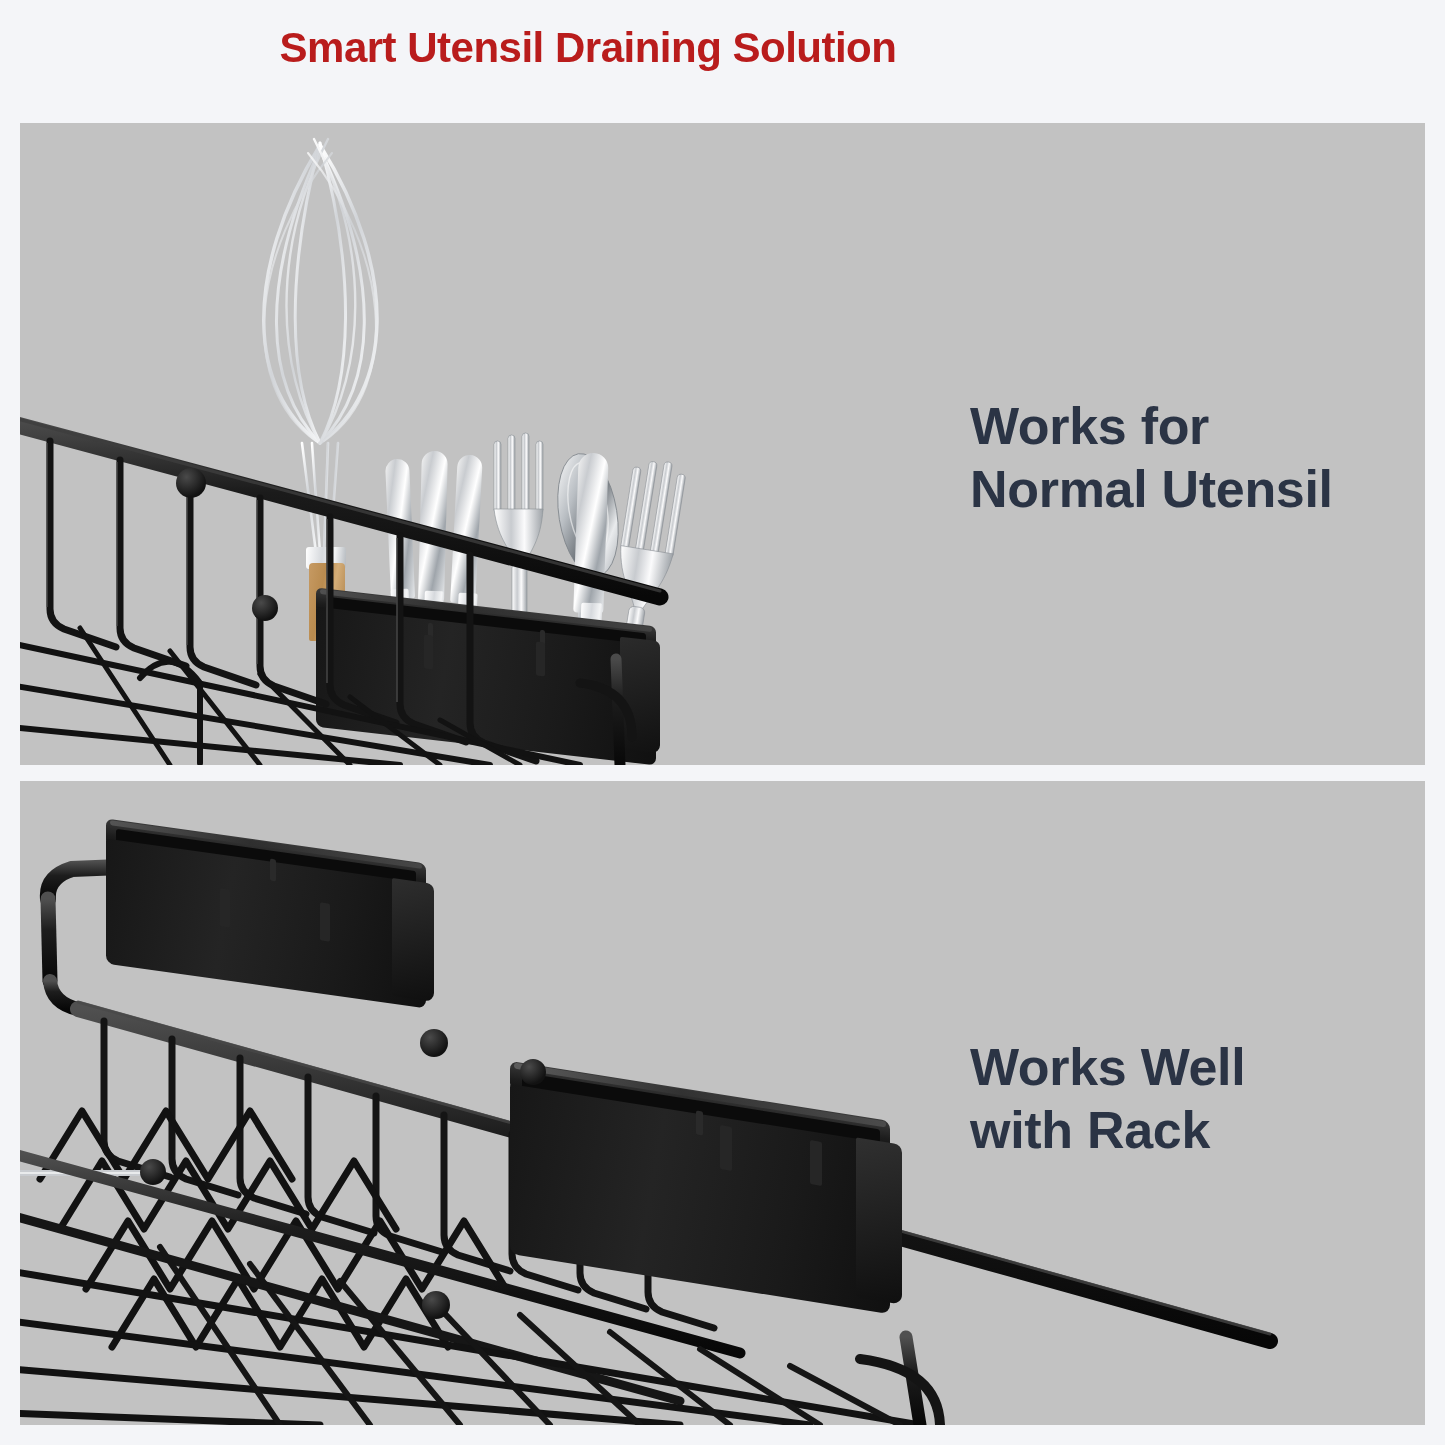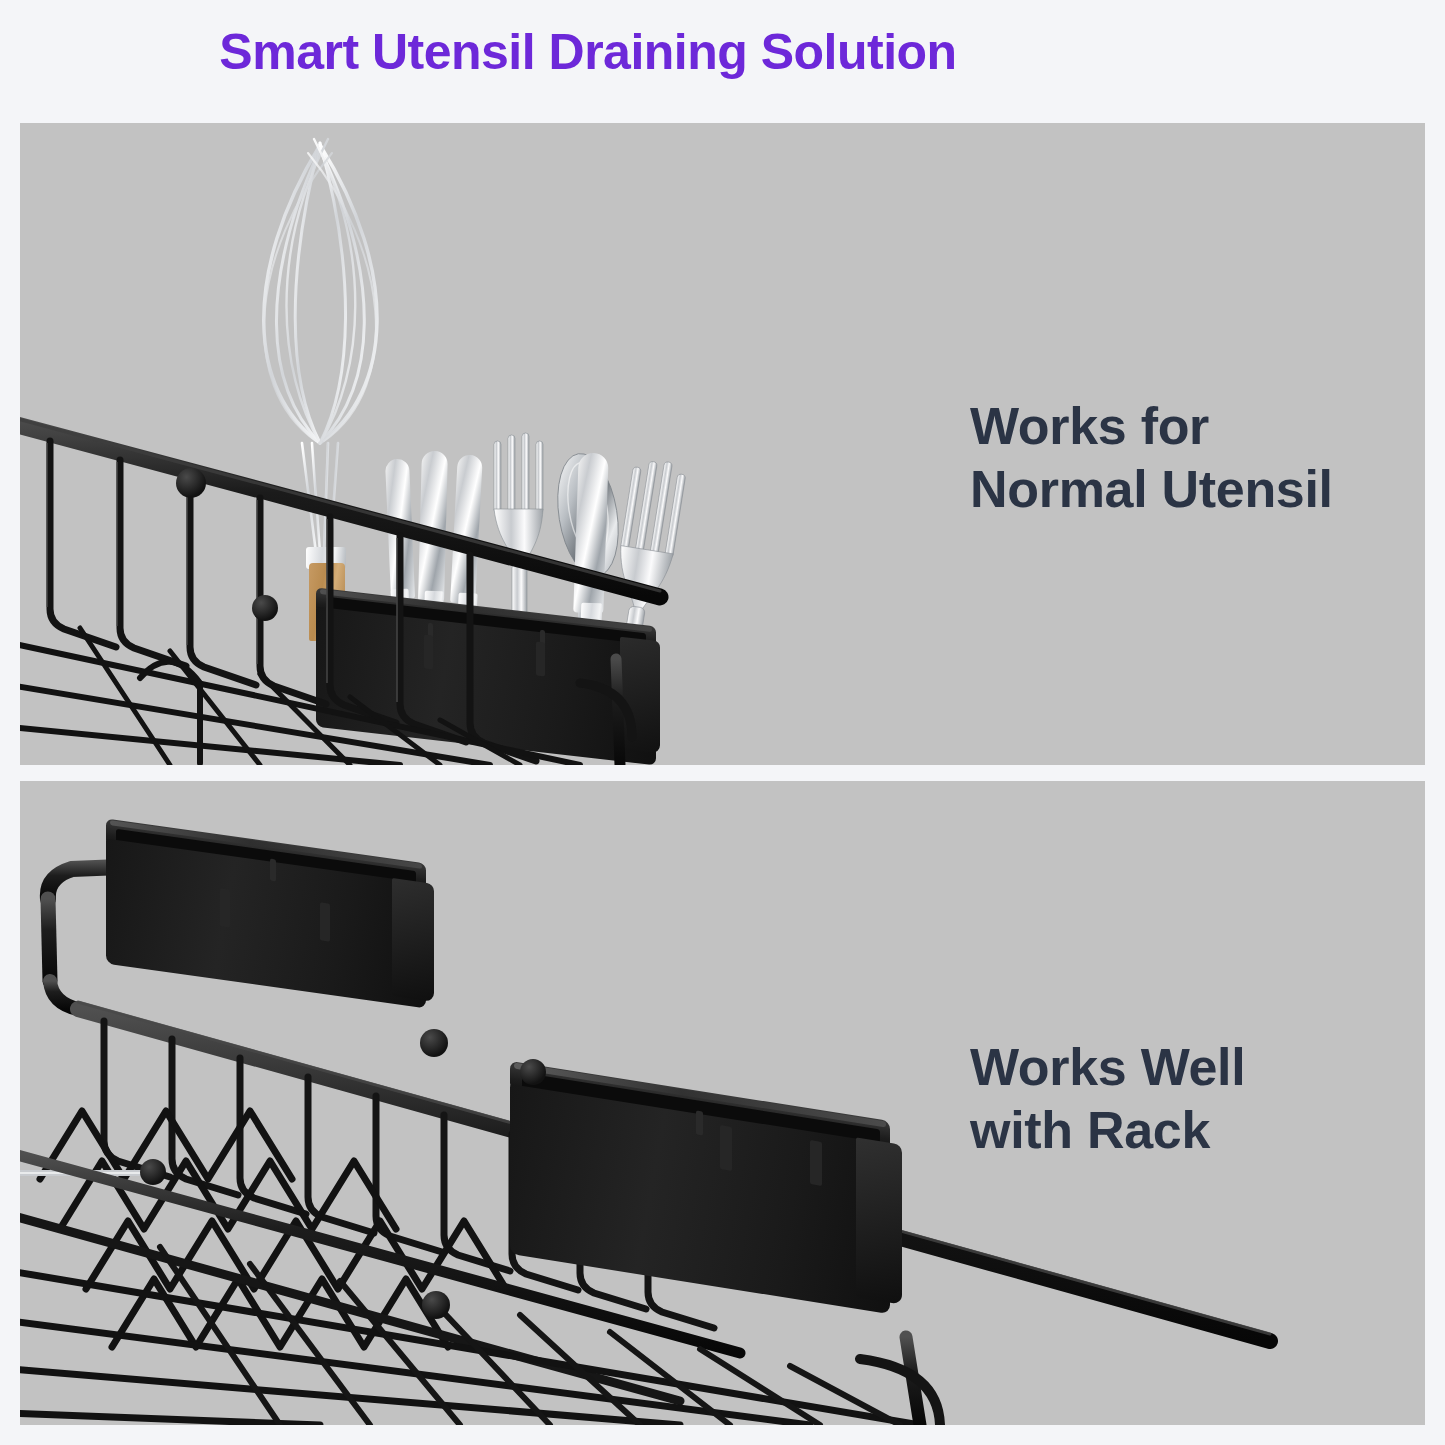--- a/index.html
+++ b/index.html
@@ -22,24 +22,24 @@
     background: #f4f5f8;
   }
 
   
   .page-title {
     position: absolute;
     left: 0;
     top: 26px;
     width: 1176px;
     text-align: center;
-    font-size: 50px;
+    font-size: 42px;
     font-weight: bold;
     letter-spacing: -0.5px;
-    color: #6d28d9;
+    color: #b91c1c;
     line-height: 1.05;
     white-space: nowrap;
   }
 
   
   .panel {
     position: absolute;
     left: 20px;
     width: 1405px;
     background: #c2c2c2;

